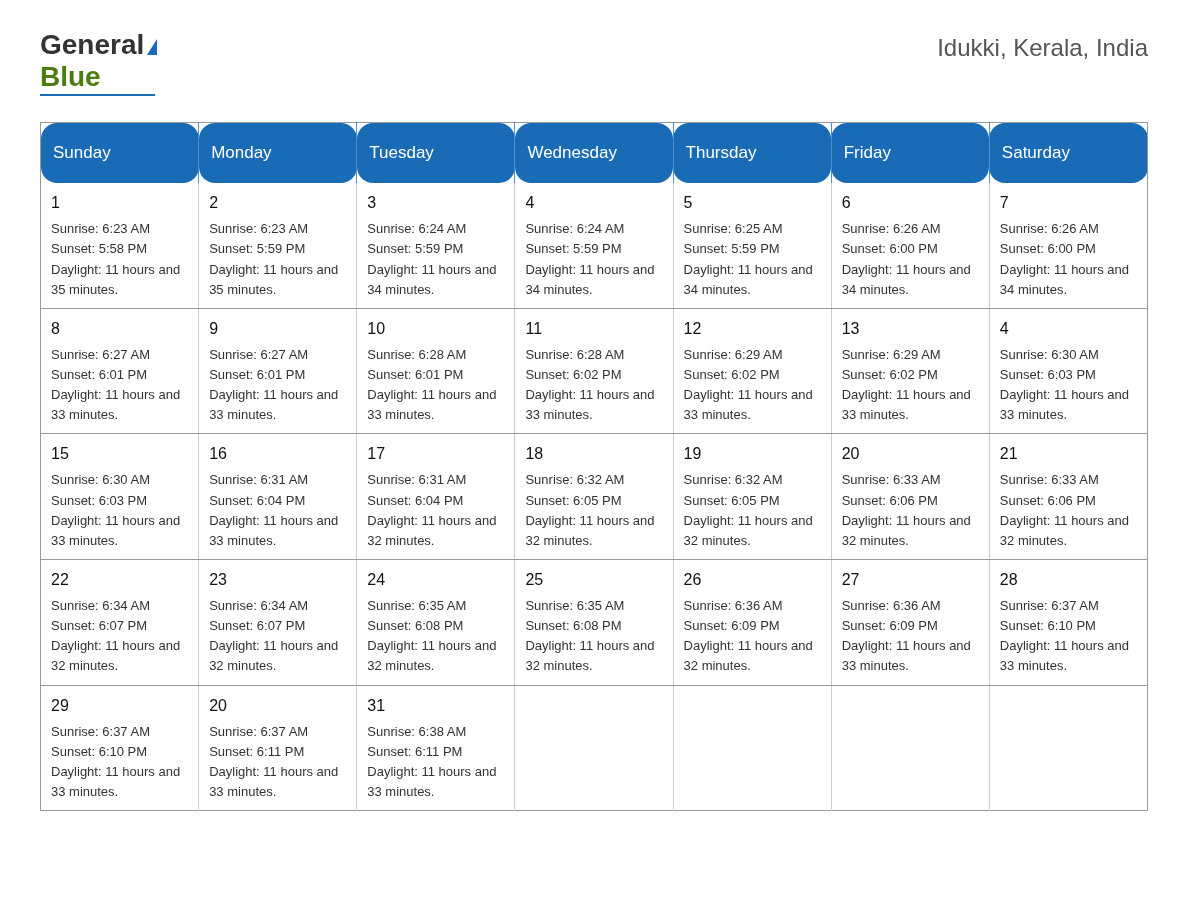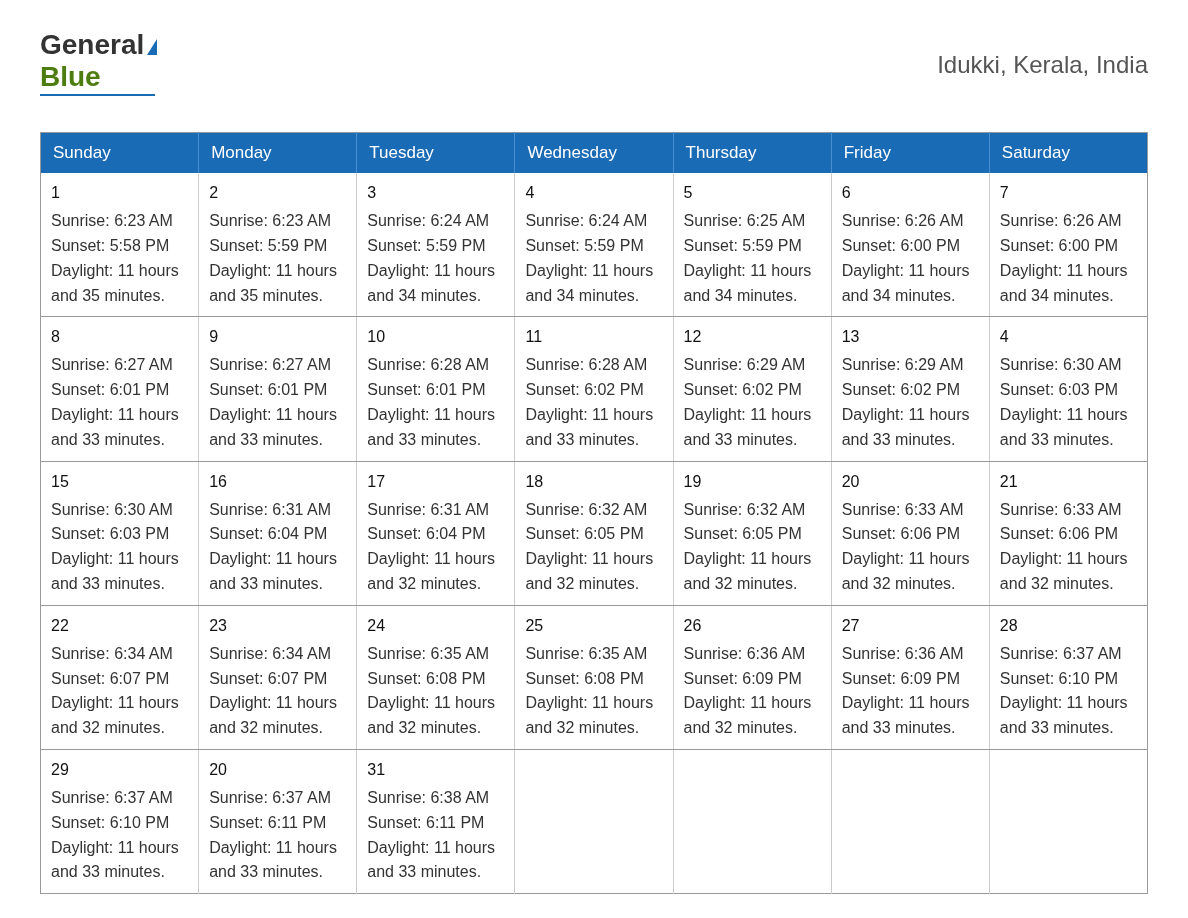--- a/index.html
+++ b/index.html
@@ -6,22 +6,22 @@
     body {
       font-family: Arial, sans-serif;
       background: #fff;
       padding: 30px 40px;
       width: 1188px;
       min-height: 918px;
     }
     .header {
       display: flex;
       justify-content: space-between;
-      align-items: center;
-      margin-bottom: 36px;
+      align-items: flex-start;
+      margin-bottom: 26px;
     }
     .logo {
       display: flex;
       flex-direction: column;
       align-items: flex-start;
     }
     .title-section {
       text-align: right;
     }
     .title-section h1 {
@@ -37,25 +37,26 @@
       margin-top: 4px;
     }
     .calendar-table {
       width: 100%;
       border-collapse: collapse;
       border: 1px solid #999;
     }
     .calendar-table th {
       background: #1a6bb5;
       color: #fff;
-      padding: 10px 12px;
+      padding: 20px 12px;
       text-align: left;
       font-size: 17px;
       font-weight: normal;
       border-right: 1px solid #4a8fd0;
+      border-radius: 16px;
     }
     .calendar-table th:last-child {
       border-right: none;
     }
     .calendar-table td {
       vertical-align: top;
       padding: 8px 10px;
       border-right: 1px solid #ccc;
       border-bottom: 1px solid #999;
       width: 14.28%;
@@ -71,21 +72,21 @@
       border-bottom: none;
     }
     .day-number {
       font-size: 16px;
       font-weight: normal;
       color: #111;
       display: block;
       margin-bottom: 4px;
     }
     .day-info {
-      font-size: 16px;
+      font-size: 13px;
       color: #333;
       line-height: 1.55;
     }
     .empty-cell {
       background: #fff;
     }
     .logo-text-general {
       font-size: 28px;
       font-weight: bold;
       color: #333;

